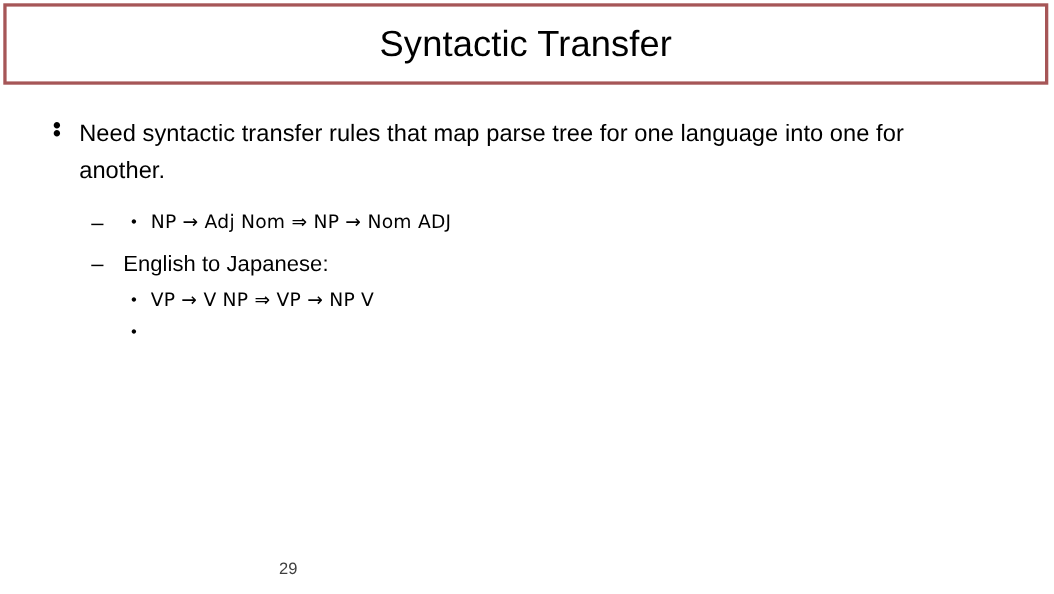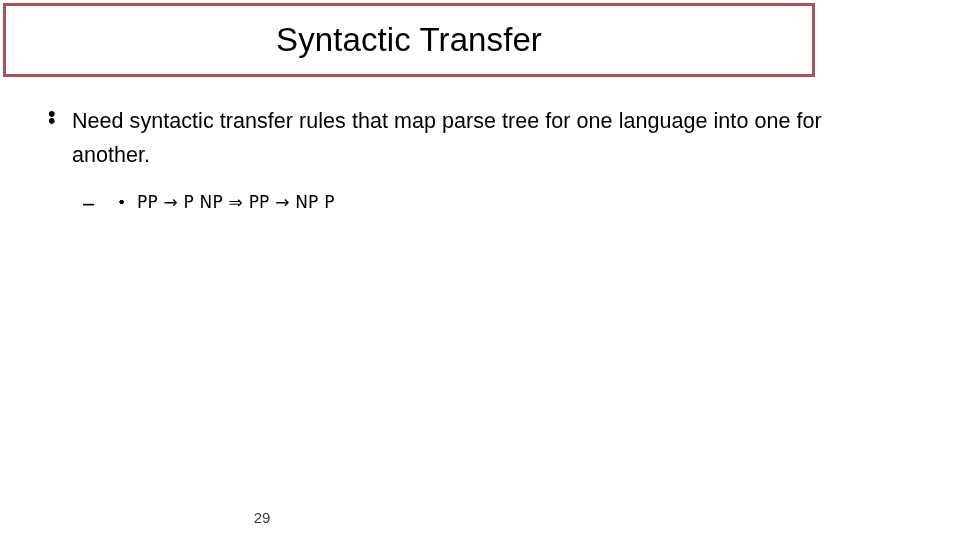--- a/index.html
+++ b/index.html
@@ -22,21 +22,21 @@
     width: 958px;
     height: 540px;
     background: #ffffff;
   }
 
   
   #title-box {
     position: absolute;
     left: 3px;
     top: 3px;
-    width: 812px;
+    width: 950px;
     height: 74px;
     box-sizing: border-box;
     border: 3px solid #a65657;
     background: #ffffff;
     display: flex;
     align-items: center;
     justify-content: center;
   }
   #title-text {
     font-size: 33px;
@@ -154,33 +154,35 @@
       <span class="marker">•</span>
       <span class="text">Need syntactic transfer rules that map parse tree for one language into one for another.</span>
     </p>
 
     <p class="lvl2 sp-before-2">
       <span class="marker">–</span>
     </p>
 
     <p class="lvl3 sp-before-3">
       <span class="marker">•</span>
+      <span class="text">NP → Adj Nom  ⇒  NP → Nom ADJ</span>
     </p>
 
     <p class="lvl2 wide sp-before-4">
       <span class="marker">–</span>
+      <span class="text">English to Japanese:</span>
     </p>
 
     <p class="lvl3 sp-before-5">
       <span class="marker">•</span>
+      <span class="text">VP → V NP  ⇒  VP → NP V</span>
     </p>
 
     <p class="lvl3 sp-before-6">
       <span class="marker">•</span>
-      <span class="text">PP → P NP  ⇒  PP → NP P</span>
     </p>
 
   </div>
 
   <div id="page-number">
     <span class="num">29</span>
   </div>
 
 </div>
 

